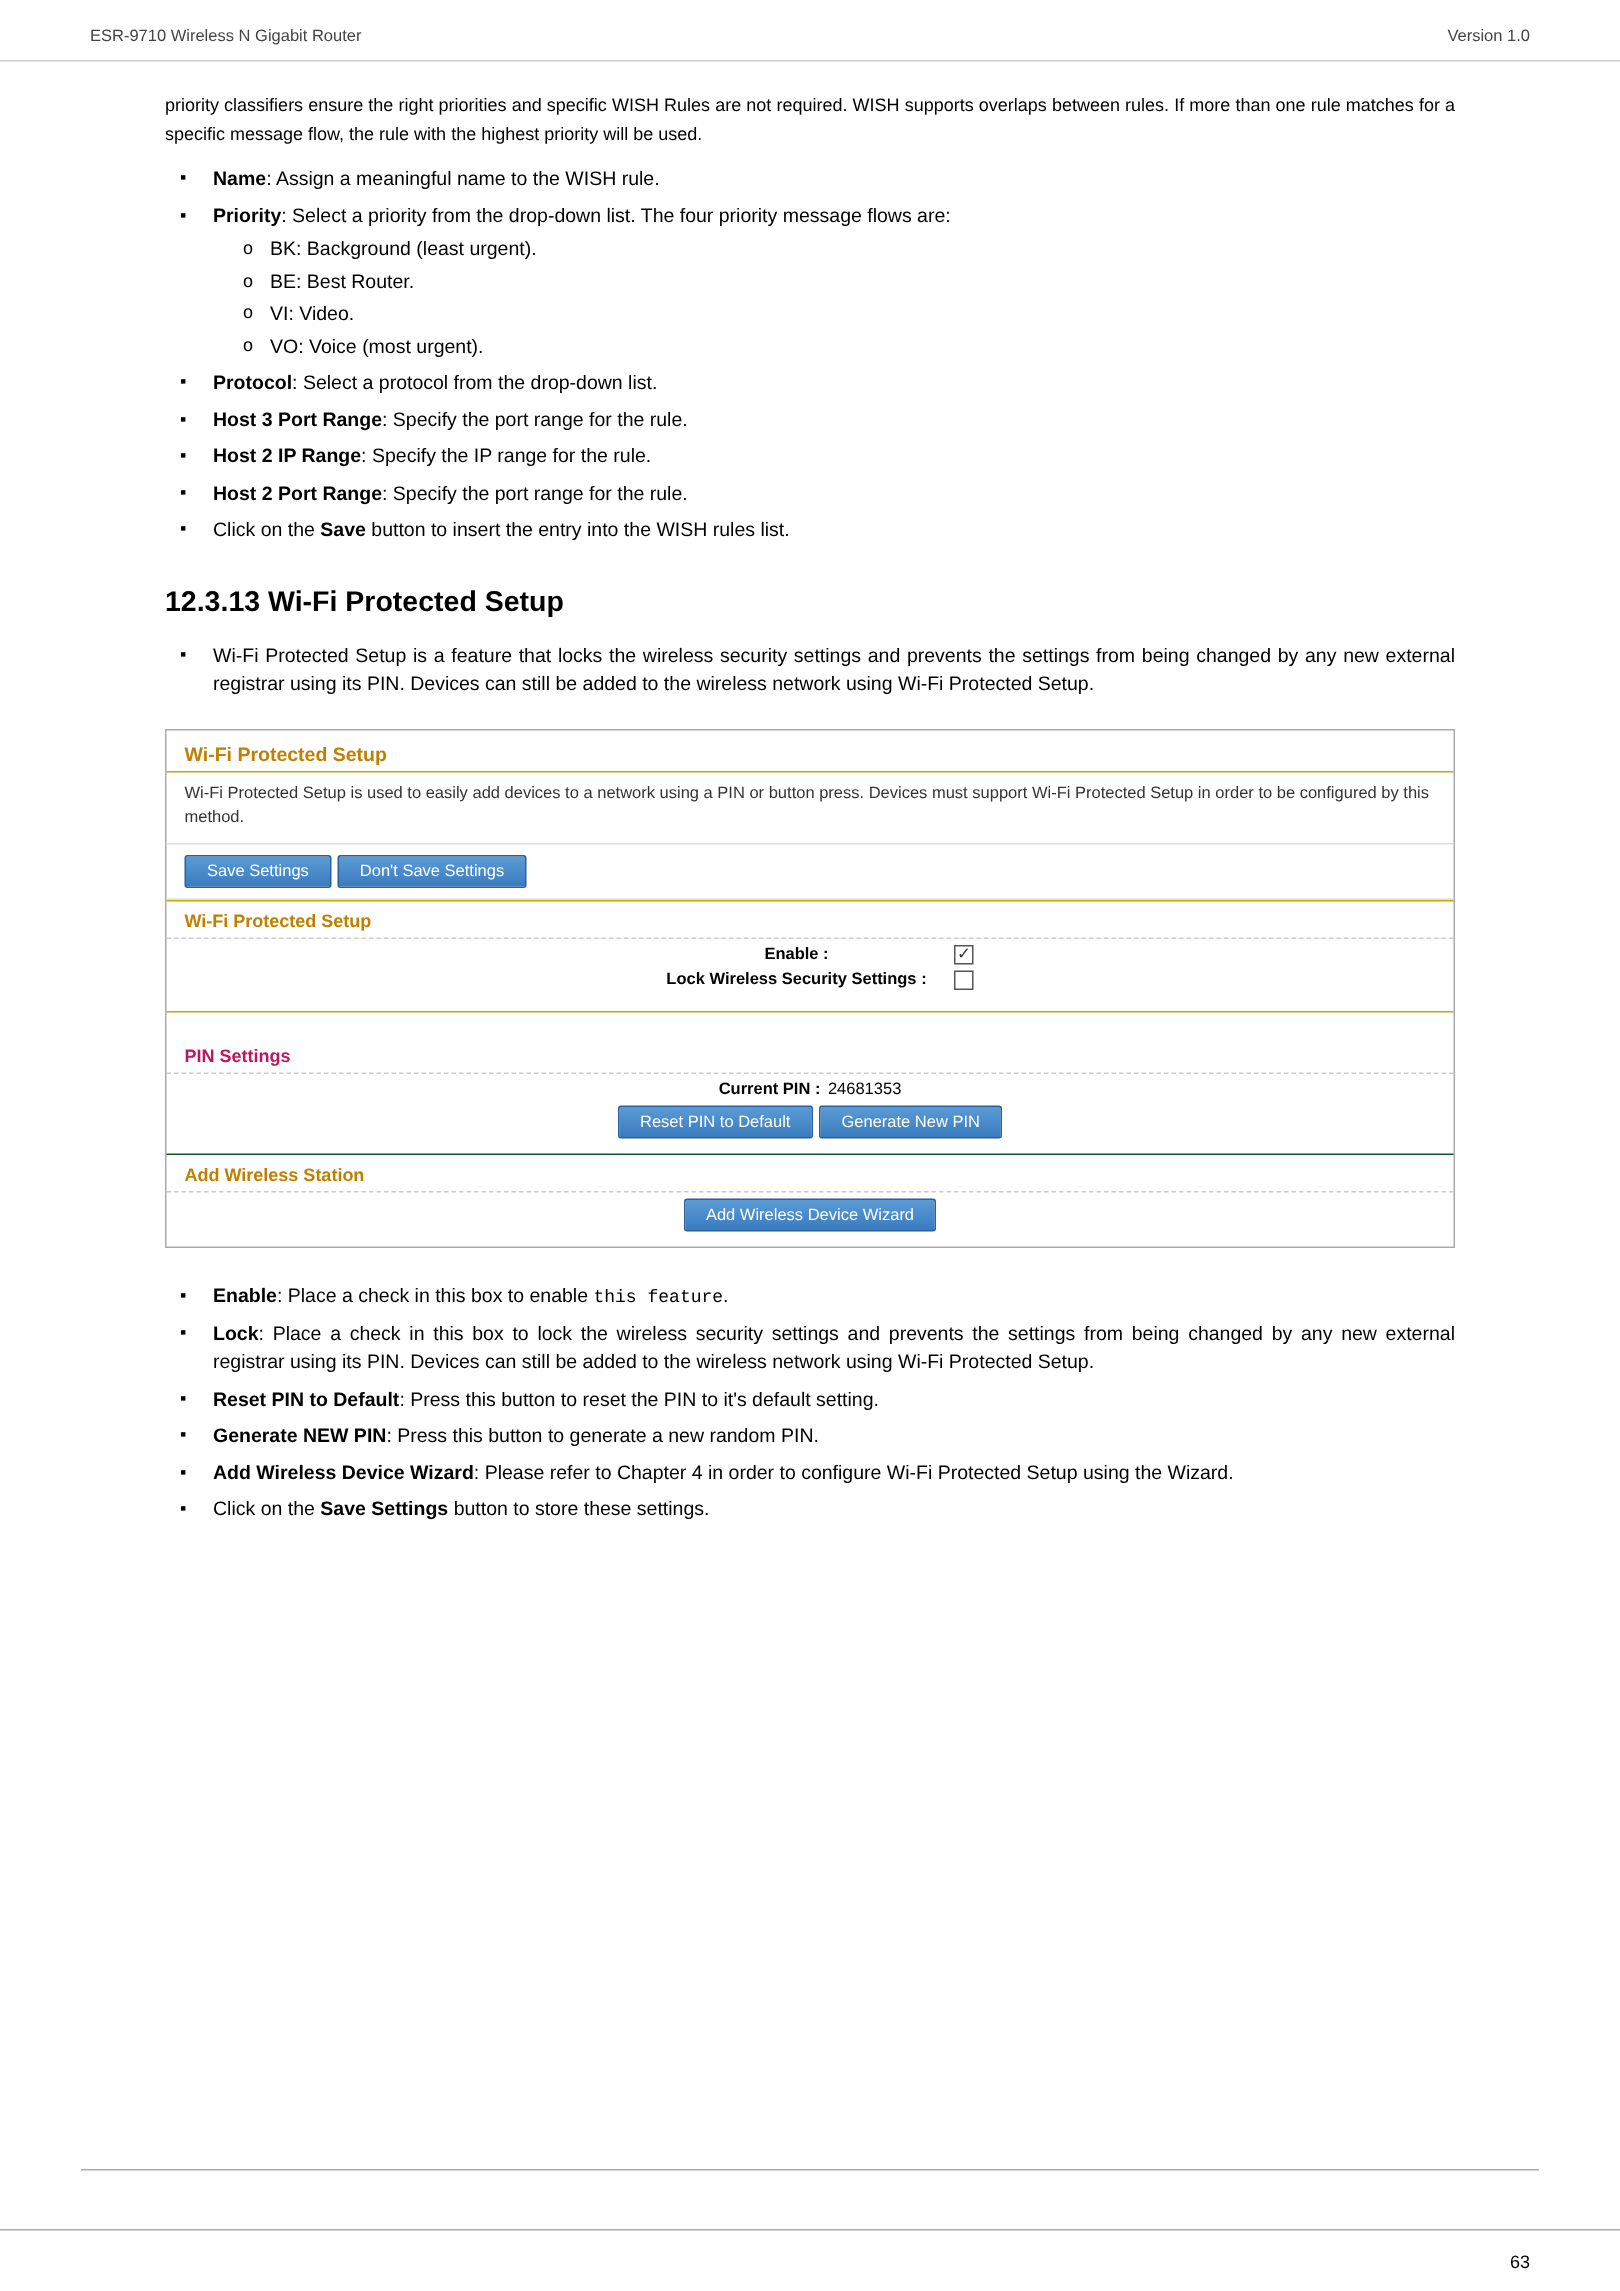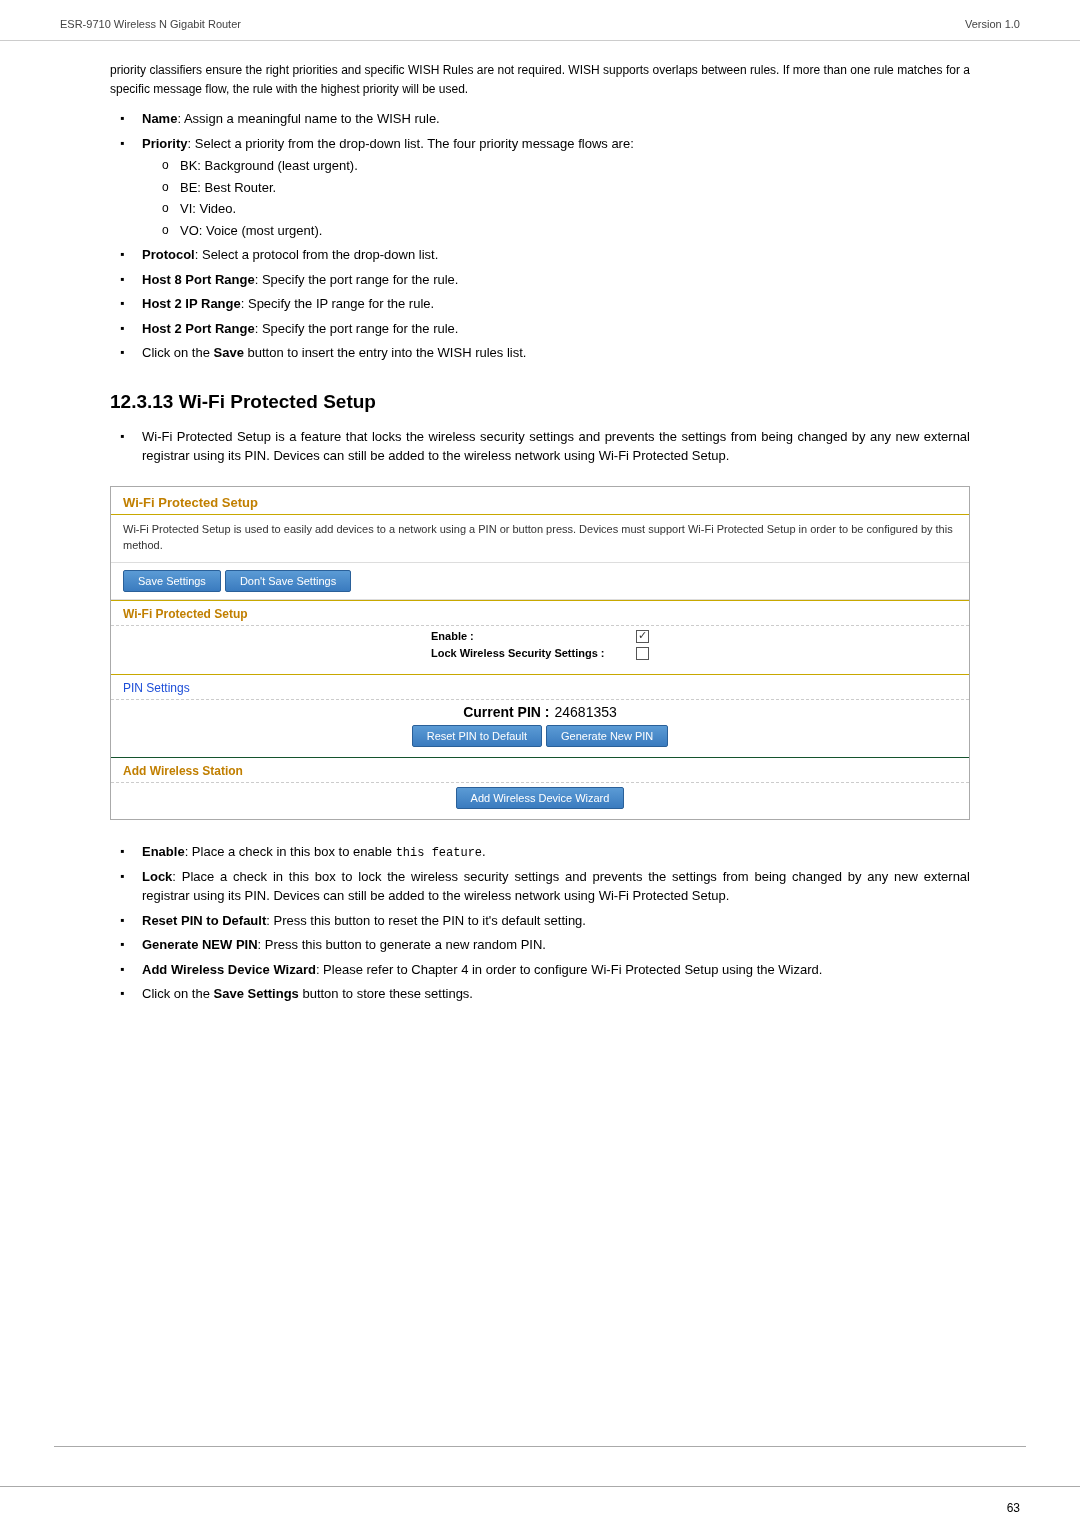--- a/index.html
+++ b/index.html
@@ -126,21 +126,21 @@
       border-top: 1px dashed #ccc;
     }
     .field-row {
       display: flex;
       align-items: center;
       justify-content: center;
       margin-bottom: 4px;
       font-size: 11px;
     }
     .field-label {
-      text-align: left;
+      text-align: center;
       margin-right: 5px;
       font-weight: bold;
       min-width: 200px;
     }
     .field-value {
       display: flex;
       align-items: center;
       gap: 5px;
     }
     .checkbox-sim {
@@ -156,34 +156,35 @@
       position: absolute;
       top: -2px;
       left: 1px;
       font-size: 11px;
       color: #333;
     }
     .pin-settings {
       border-top: 1px solid #c8a800;
     }
     .pin-title {
-      color: #1d4ed8;
-      font-weight: normal;
+      color: #be185d;
+      font-weight: bold;
       font-size: 12px;
       padding: 6px 12px 4px 12px;
+      margin-top: 16px;
     }
     .pin-fields {
       padding: 4px 12px 10px 12px;
       border-top: 1px dashed #ccc;
     }
     .pin-row {
       display: flex;
       align-items: center;
       justify-content: center;
-      font-size: 14px;
+      font-size: 11px;
       margin-bottom: 5px;
     }
     .pin-row-buttons {
       display: flex;
       align-items: center;
       justify-content: center;
       gap: 4px;
       font-size: 11px;
     }
     .add-wireless {
@@ -237,21 +238,21 @@
     <li><b>Name</b>: Assign a meaningful name to the WISH rule.</li>
     <li><b>Priority</b>: Select a priority from the drop-down list. The four priority message flows are:
       <ul class="sub-list">
         <li>BK: Background (least urgent).</li>
         <li>BE: Best Router.</li>
         <li>VI: Video.</li>
         <li>VO: Voice (most urgent).</li>
       </ul>
     </li>
     <li><b>Protocol</b>: Select a protocol from the drop-down list.</li>
-    <li><b>Host 8 Port Range</b>: Specify the port range for the rule.</li>
+    <li><b>Host 3 Port Range</b>: Specify the port range for the rule.</li>
     <li><b>Host 2 IP Range</b>: Specify the IP range for the rule.</li>
     <li><b>Host 2 Port Range</b>: Specify the port range for the rule.</li>
     <li>Click on the <b>Save</b> button to insert the entry into the WISH rules list.</li>
   </ul>
 
   <div class="section-heading">
     <span>12.3.13</span>&nbsp;<span>Wi-Fi Protected Setup</span>
   </div>
 
   <ul class="bullet-list">

